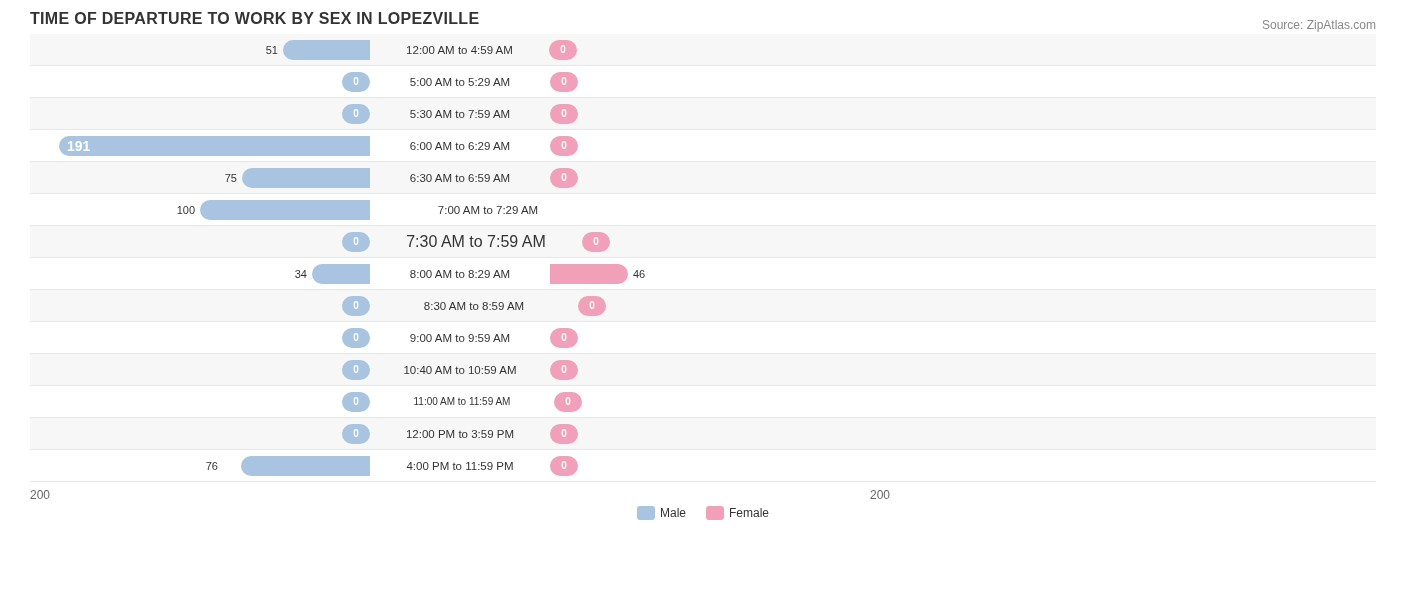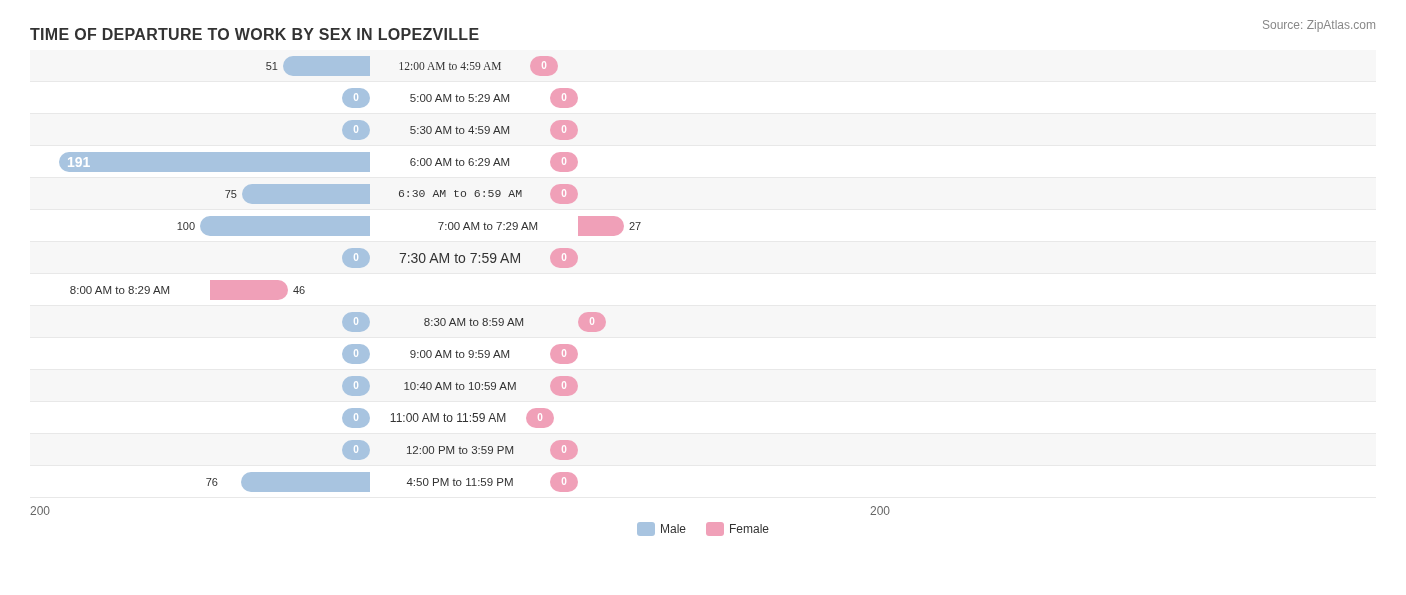--- a/index.html
+++ b/index.html
@@ -4,21 +4,21 @@
   <style>
     * { box-sizing: border-box; margin: 0; padding: 0; }
     body {
       background: #fff;
       font-family: Arial, sans-serif;
       width: 1406px;
       height: 595px;
       overflow: hidden;
     }
     .chart-container {
-      padding: 26px 30px 40px 30px;
+      padding: 10px 30px 40px 30px;
       position: relative;
       width: 1406px;
       height: 595px;
     }
     .chart-title {
       font-size: 16px;
       font-weight: 600;
       color: #333;
       margin-bottom: 6px;
       text-transform: uppercase;
@@ -83,21 +83,21 @@
 <div class="chart-container">
   <div class="chart-title">TIME OF DEPARTURE TO WORK BY SEX IN LOPEZVILLE</div>
   <div class="source-text">Source: ZipAtlas.com</div>
 
   <div class="rows-wrapper" id="chart-rows">
       <div style="display: flex; align-items: center; height: 32px; background: rgb(247, 247, 247); border-bottom: 1px solid rgb(232, 232, 232);">
         <div style="width: 340px; flex-shrink: 0; display: flex; align-items: center; justify-content: flex-end; height: 100%;">
           <span style="font-size: 11px; color: rgb(51, 51, 51); margin-right: 5px; min-width: 24px; text-align: right;">51</span>
           <div style="width: 87px; height: 20px; background: rgb(168, 196, 224); border-radius: 10px 0px 0px 10px;"></div>
         </div>
-        <div style="width: 160px; flex-shrink: 0; text-align: center; font-size: 11.5px; color: rgb(51, 51, 51); padding: 0px 4px; font-family: Liberation Serif, serif;">12:00 AM to 4:59 AM</div>
+        <div style="width: 179px; flex-shrink: 0; text-align: center; font-size: 11.5px; color: rgb(51, 51, 51); padding: 0px 4px;">12:00 AM to 4:59 AM</div>
         <div style="width: 340px; flex-shrink: 0; display: flex; align-items: center; justify-content: flex-start; height: 100%;">
           <div style="width: 28px; height: 20px; background: rgb(240, 160, 184); border-radius: 10px; display: flex; align-items: center; justify-content: center;">
             <span style="font-size: 10px; color: rgb(255, 255, 255); font-weight: bold;">0</span>
           </div>
           <span style="font-size: 11px; color: rgb(51, 51, 51); margin-left: 5px;"></span>
         </div>
       </div>
       <div style="display: flex; align-items: center; height: 32px; background: rgb(255, 255, 255); border-bottom: 1px solid rgb(232, 232, 232);">
         <div style="width: 340px; flex-shrink: 0; display: flex; align-items: center; justify-content: flex-end; height: 100%;">
           <span style="font-size: 11px; color: rgb(51, 51, 51); margin-right: 5px; min-width: 24px; text-align: right;"></span>
@@ -113,21 +113,21 @@
           <span style="font-size: 11px; color: rgb(51, 51, 51); margin-left: 5px;"></span>
         </div>
       </div>
       <div style="display: flex; align-items: center; height: 32px; background: rgb(247, 247, 247); border-bottom: 1px solid rgb(232, 232, 232);">
         <div style="width: 340px; flex-shrink: 0; display: flex; align-items: center; justify-content: flex-end; height: 100%;">
           <span style="font-size: 11px; color: rgb(51, 51, 51); margin-right: 5px; min-width: 24px; text-align: right;"></span>
           <div style="width: 28px; height: 20px; background: rgb(168, 196, 224); border-radius: 10px; display: flex; align-items: center; justify-content: center;">
             <span style="font-size: 10px; color: rgb(255, 255, 255); font-weight: bold;">0</span>
           </div>
         </div>
-        <div style="width: 180px; flex-shrink: 0; text-align: center; font-size: 11.5px; color: rgb(51, 51, 51); padding: 0px 4px;">5:30 AM to 4:59 AM</div>
+        <div style="width: 180px; flex-shrink: 0; text-align: center; font-size: 11.5px; color: rgb(51, 51, 51); padding: 0px 4px;">5:30 AM to 7:59 AM</div>
         <div style="width: 340px; flex-shrink: 0; display: flex; align-items: center; justify-content: flex-start; height: 100%;">
           <div style="width: 28px; height: 20px; background: rgb(240, 160, 184); border-radius: 10px; display: flex; align-items: center; justify-content: center;">
             <span style="font-size: 10px; color: rgb(255, 255, 255); font-weight: bold;">0</span>
           </div>
           <span style="font-size: 11px; color: rgb(51, 51, 51); margin-left: 5px;"></span>
         </div>
       </div>
       <div style="display: flex; align-items: center; height: 32px; background: rgb(255, 255, 255); border-bottom: 1px solid rgb(232, 232, 232);">
         <div style="width: 340px; flex-shrink: 0; display: flex; align-items: center; justify-content: flex-end; height: 100%;">
           <span style="font-size: 11px; color: rgb(51, 51, 51); margin-right: 5px; min-width: 24px; text-align: right;"></span>
@@ -141,55 +141,55 @@
             <span style="font-size: 10px; color: rgb(255, 255, 255); font-weight: bold;">0</span>
           </div>
           <span style="font-size: 11px; color: rgb(51, 51, 51); margin-left: 5px;"></span>
         </div>
       </div>
       <div style="display: flex; align-items: center; height: 32px; background: rgb(247, 247, 247); border-bottom: 1px solid rgb(232, 232, 232);">
         <div style="width: 340px; flex-shrink: 0; display: flex; align-items: center; justify-content: flex-end; height: 100%;">
           <span style="font-size: 11px; color: rgb(51, 51, 51); margin-right: 5px; min-width: 24px; text-align: right;">75</span>
           <div style="width: 128px; height: 20px; background: rgb(168, 196, 224); border-radius: 10px 0px 0px 10px;"></div>
         </div>
-        <div style="width: 180px; flex-shrink: 0; text-align: center; font-size: 11.5px; color: rgb(51, 51, 51); padding: 0px 4px; font-family: Liberation Mono, monospace;">6:30 AM to 6:59 AM</div>
+        <div style="width: 180px; flex-shrink: 0; text-align: center; font-size: 11.5px; color: rgb(51, 51, 51); padding: 0px 4px;">6:30 AM to 6:59 AM</div>
         <div style="width: 340px; flex-shrink: 0; display: flex; align-items: center; justify-content: flex-start; height: 100%;">
           <div style="width: 28px; height: 20px; background: rgb(240, 160, 184); border-radius: 10px; display: flex; align-items: center; justify-content: center;">
             <span style="font-size: 10px; color: rgb(255, 255, 255); font-weight: bold;">0</span>
           </div>
           <span style="font-size: 11px; color: rgb(51, 51, 51); margin-left: 5px;"></span>
         </div>
       </div>
       <div style="display: flex; align-items: center; height: 32px; background: rgb(255, 255, 255); border-bottom: 1px solid rgb(232, 232, 232);">
         <div style="width: 340px; flex-shrink: 0; display: flex; align-items: center; justify-content: flex-end; height: 100%;">
           <span style="font-size: 11px; color: rgb(51, 51, 51); margin-right: 5px; min-width: 24px; text-align: right;">100</span>
           <div style="width: 170px; height: 20px; background: rgb(168, 196, 224); border-radius: 10px 0px 0px 10px;"></div>
         </div>
         <div style="width: 180px; flex-shrink: 0; text-align: center; font-size: 11.5px; color: rgb(51, 51, 51); padding: 0px 4px; margin-left: 28px;">7:00 AM to 7:29 AM</div>
-        <div style="width: 340px; flex-shrink: 0; display: flex; align-items: center; justify-content: flex-start; height: 100%;">
-          <div style="width: 46px; height: 20px; background: rgb(240, 160, 184); border-radius: 0px 10px 10px 0px;"></div>
-          <span style="font-size: 11px; color: rgb(51, 51, 51); margin-left: 5px;">27</span>
-        </div>
-      </div>
-      <div style="display: flex; align-items: center; height: 32px; background: rgb(247, 247, 247); border-bottom: 1px solid rgb(232, 232, 232);">
-        <div style="width: 340px; flex-shrink: 0; display: flex; align-items: center; justify-content: flex-end; height: 100%;">
-          <span style="font-size: 11px; color: rgb(51, 51, 51); margin-right: 5px; min-width: 24px; text-align: right;"></span>
-          <div style="width: 28px; height: 20px; background: rgb(168, 196, 224); border-radius: 10px; display: flex; align-items: center; justify-content: center;">
-            <span style="font-size: 10px; color: rgb(255, 255, 255); font-weight: bold;">0</span>
-          </div>
-        </div>
-        <div style="width: 180px; flex-shrink: 0; text-align: center; font-size: 14px; color: rgb(51, 51, 51); padding: 0px 4px;">7:30 AM to 7:59 AM</div>
-        <div style="width: 340px; flex-shrink: 0; display: flex; align-items: center; justify-content: flex-start; height: 100%;">
-          <div style="width: 28px; height: 20px; background: rgb(240, 160, 184); border-radius: 10px; display: flex; align-items: center; justify-content: center;">
-            <span style="font-size: 10px; color: rgb(255, 255, 255); font-weight: bold;">0</span>
-          </div>
-          <span style="font-size: 11px; color: rgb(51, 51, 51); margin-left: 5px;"></span>
-        </div>
-      </div>
-      <div style="display: flex; align-items: center; height: 32px; background: rgb(255, 255, 255); border-bottom: 1px solid rgb(232, 232, 232);">
+      </div>
+      <div style="display: flex; align-items: center; height: 32px; background: rgb(247, 247, 247); border-bottom: 1px solid rgb(232, 232, 232);">
+        <div style="width: 340px; flex-shrink: 0; display: flex; align-items: center; justify-content: flex-end; height: 100%;">
+          <span style="font-size: 11px; color: rgb(51, 51, 51); margin-right: 5px; min-width: 24px; text-align: right;"></span>
+          <div style="width: 28px; height: 20px; background: rgb(168, 196, 224); border-radius: 10px; display: flex; align-items: center; justify-content: center;">
+            <span style="font-size: 10px; color: rgb(255, 255, 255); font-weight: bold;">0</span>
+          </div>
+        </div>
+        <div style="width: 212px; flex-shrink: 0; text-align: center; font-size: 16px; color: rgb(51, 51, 51); padding: 0px 4px;">7:30 AM to 7:59 AM</div>
+        <div style="width: 340px; flex-shrink: 0; display: flex; align-items: center; justify-content: flex-start; height: 100%;">
+          <div style="width: 28px; height: 20px; background: rgb(240, 160, 184); border-radius: 10px; display: flex; align-items: center; justify-content: center;">
+            <span style="font-size: 10px; color: rgb(255, 255, 255); font-weight: bold;">0</span>
+          </div>
+          <span style="font-size: 11px; color: rgb(51, 51, 51); margin-left: 5px;"></span>
+        </div>
+      </div>
+      <div style="display: flex; align-items: center; height: 32px; background: rgb(255, 255, 255); border-bottom: 1px solid rgb(232, 232, 232);">
+        <div style="width: 340px; flex-shrink: 0; display: flex; align-items: center; justify-content: flex-end; height: 100%;">
+          <span style="font-size: 11px; color: rgb(51, 51, 51); margin-right: 5px; min-width: 24px; text-align: right;">34</span>
+          <div style="width: 58px; height: 20px; background: rgb(168, 196, 224); border-radius: 10px 0px 0px 10px;"></div>
+        </div>
         <div style="width: 180px; flex-shrink: 0; text-align: center; font-size: 11.5px; color: rgb(51, 51, 51); padding: 0px 4px;">8:00 AM to 8:29 AM</div>
         <div style="width: 340px; flex-shrink: 0; display: flex; align-items: center; justify-content: flex-start; height: 100%;">
           <div style="width: 78px; height: 20px; background: rgb(240, 160, 184); border-radius: 0px 10px 10px 0px;"></div>
           <span style="font-size: 11px; color: rgb(51, 51, 51); margin-left: 5px;">46</span>
         </div>
       </div>
       <div style="display: flex; align-items: center; height: 32px; background: rgb(247, 247, 247); border-bottom: 1px solid rgb(232, 232, 232);">
         <div style="width: 340px; flex-shrink: 0; display: flex; align-items: center; justify-content: flex-end; height: 100%;">
           <span style="font-size: 11px; color: rgb(51, 51, 51); margin-right: 5px; min-width: 24px; text-align: right;"></span>
           <div style="width: 28px; height: 20px; background: rgb(168, 196, 224); border-radius: 10px; display: flex; align-items: center; justify-content: center;">
@@ -234,21 +234,21 @@
           <span style="font-size: 11px; color: rgb(51, 51, 51); margin-left: 5px;"></span>
         </div>
       </div>
       <div style="display: flex; align-items: center; height: 32px; background: rgb(255, 255, 255); border-bottom: 1px solid rgb(232, 232, 232);">
         <div style="width: 340px; flex-shrink: 0; display: flex; align-items: center; justify-content: flex-end; height: 100%;">
           <span style="font-size: 11px; color: rgb(51, 51, 51); margin-right: 5px; min-width: 24px; text-align: right;"></span>
           <div style="width: 28px; height: 20px; background: rgb(168, 196, 224); border-radius: 10px; display: flex; align-items: center; justify-content: center;">
             <span style="font-size: 10px; color: rgb(255, 255, 255); font-weight: bold;">0</span>
           </div>
         </div>
-        <div style="width: 156px; flex-shrink: 0; text-align: center; font-size: 12px; color: rgb(51, 51, 51); padding: 0px 4px;">11:00 AM to 11:59 AM</div>
+        <div style="width: 184px; flex-shrink: 0; text-align: center; font-size: 10px; color: rgb(51, 51, 51); padding: 0px 4px;">11:00 AM to 11:59 AM</div>
         <div style="width: 340px; flex-shrink: 0; display: flex; align-items: center; justify-content: flex-start; height: 100%;">
           <div style="width: 28px; height: 20px; background: rgb(240, 160, 184); border-radius: 10px; display: flex; align-items: center; justify-content: center;">
             <span style="font-size: 10px; color: rgb(255, 255, 255); font-weight: bold;">0</span>
           </div>
           <span style="font-size: 11px; color: rgb(51, 51, 51); margin-left: 5px;"></span>
         </div>
       </div>
       <div style="display: flex; align-items: center; height: 32px; background: rgb(247, 247, 247); border-bottom: 1px solid rgb(232, 232, 232);">
         <div style="width: 340px; flex-shrink: 0; display: flex; align-items: center; justify-content: flex-end; height: 100%;">
           <span style="font-size: 11px; color: rgb(51, 51, 51); margin-right: 5px; min-width: 24px; text-align: right;"></span>
@@ -262,21 +262,21 @@
             <span style="font-size: 10px; color: rgb(255, 255, 255); font-weight: bold;">0</span>
           </div>
           <span style="font-size: 11px; color: rgb(51, 51, 51); margin-left: 5px;"></span>
         </div>
       </div>
       <div style="display: flex; align-items: center; height: 32px; background: rgb(255, 255, 255); border-bottom: 1px solid rgb(232, 232, 232);">
         <div style="width: 340px; flex-shrink: 0; display: flex; align-items: center; justify-content: flex-end; height: 100%; gap: 18px;">
           <span style="font-size: 11px; color: rgb(51, 51, 51); margin-right: 5px; min-width: 24px; text-align: right;">76</span>
           <div style="width: 129px; height: 20px; background: rgb(168, 196, 224); border-radius: 10px 0px 0px 10px;"></div>
         </div>
-        <div style="width: 180px; flex-shrink: 0; text-align: center; font-size: 11.5px; color: rgb(51, 51, 51); padding: 0px 4px;">4:50 PM to 11:59 PM</div>
+        <div style="width: 180px; flex-shrink: 0; text-align: center; font-size: 11.5px; color: rgb(51, 51, 51); padding: 0px 4px;">4:00 PM to 11:59 PM</div>
         <div style="width: 340px; flex-shrink: 0; display: flex; align-items: center; justify-content: flex-start; height: 100%;">
           <div style="width: 28px; height: 20px; background: rgb(240, 160, 184); border-radius: 10px; display: flex; align-items: center; justify-content: center;">
             <span style="font-size: 10px; color: rgb(255, 255, 255); font-weight: bold;">0</span>
           </div>
           <span style="font-size: 11px; color: rgb(51, 51, 51); margin-left: 5px;"></span>
         </div>
       </div>
     </div>
 
   <div class="axis-labels">

